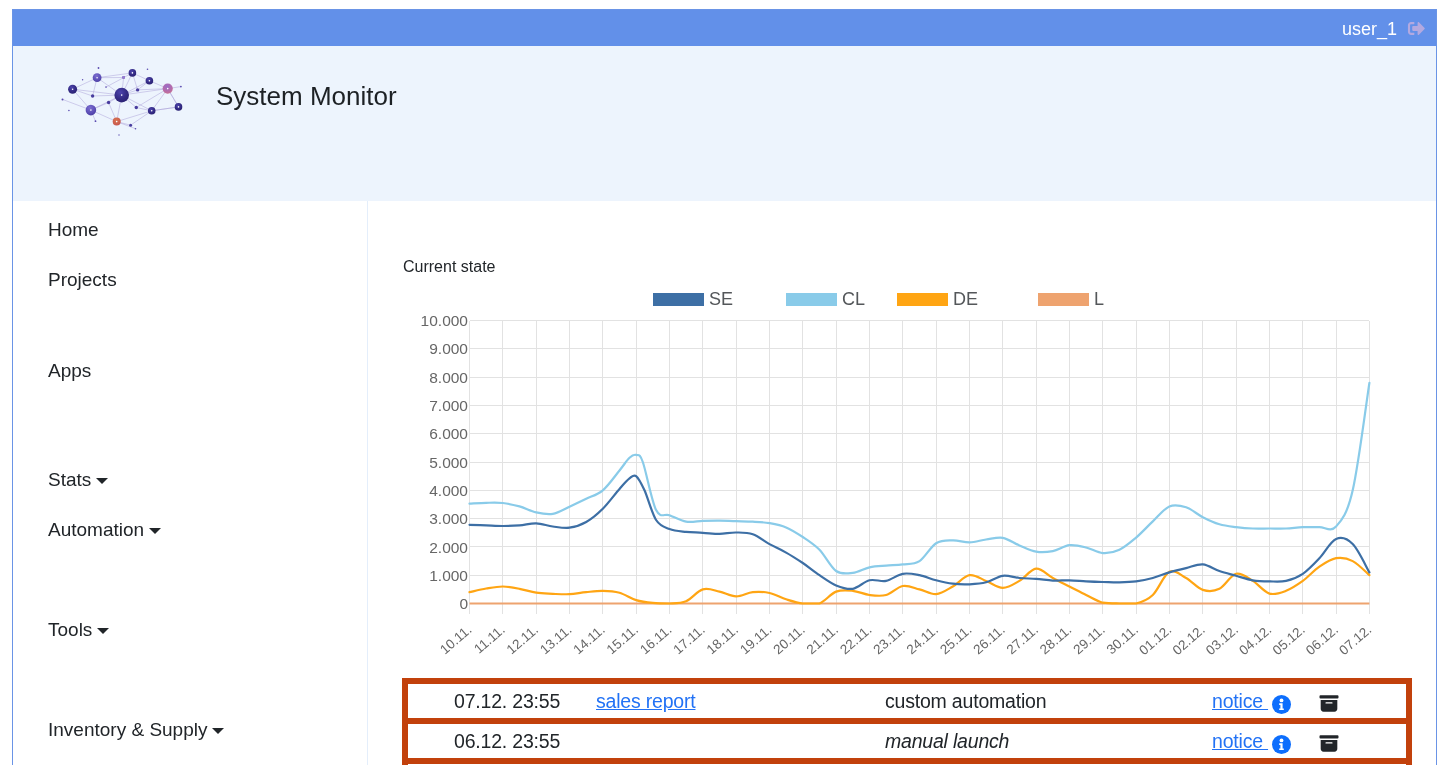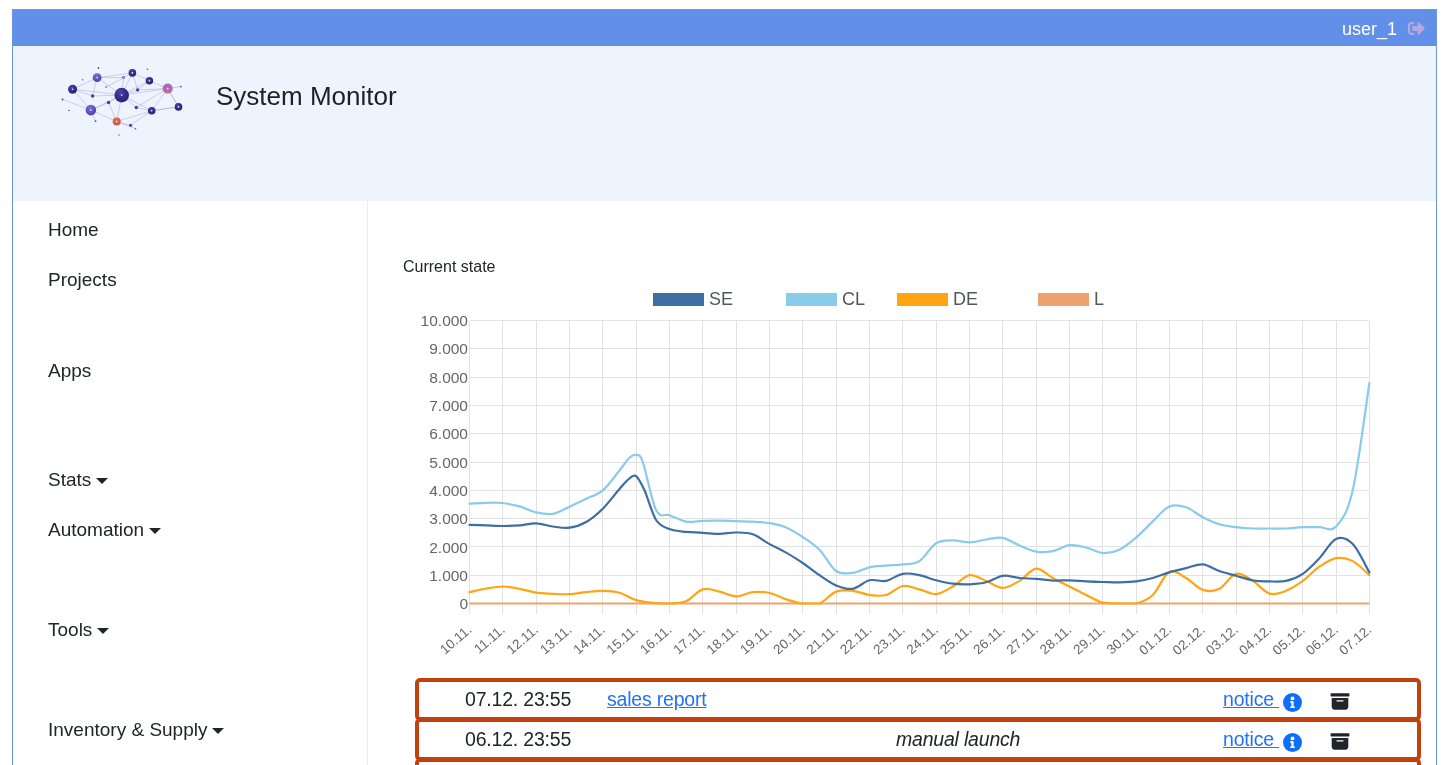--- a/index.html
+++ b/index.html
@@ -12,21 +12,21 @@
   #brand{position:absolute;left:203px;top:35px;font-size:26px;color:#1d2125;}
   #sidebar{position:absolute;left:0;top:191px;width:354px;height:565px;background:#fff;border-right:1px solid #e4eefb;}
   .nav-item{position:absolute;left:35px;font-size:19px;color:#212529;white-space:nowrap;}
   .caret{display:inline-block;width:0;height:0;border-left:6px solid transparent;border-right:6px solid transparent;border-top:6.5px solid #212529;margin-left:5px;vertical-align:2px;}
   #main{position:absolute;left:0;top:191px;width:1423px;height:565px;}
   
   #curstate{position:absolute;left:390px;top:57px;font-size:16px;color:#212529;}
   .legitem{position:absolute;top:92px;height:13px;}
   .legbox{position:absolute;top:0;width:51px;height:13px;}
   .leglab{position:absolute;left:56px;top:-1px;font-size:18px;color:#54575a;line-height:15px;}
-  .row{position:absolute;left:402px;width:998px;height:35px;border:4px solid #c2410c;border-radius:5px;background:#fff;}
+  .row{position:absolute;left:389px;width:998px;height:35px;border:6px solid #c2410c;border-radius:0;background:#fff;}
   .row .c{position:absolute;top:0;height:35px;line-height:35px;font-size:19.5px;letter-spacing:-0.2px;color:#212529;white-space:nowrap;}
   .row a{color:#2272f5;text-decoration:underline;}
 </style>
 </head>
 <body>
 <div id="page">
 <div id="app">
   <div id="topbar">
     <div id="user">user_1</div>
     <svg id="logout" viewBox="0 0 512 448">
@@ -256,20 +256,21 @@
             <text transform="translate(969.4,321.0) rotate(-41)">07.12.</text>
           </g>
 <line x1="66.5" y1="293.5" x2="966.4" y2="293.5" stroke="#eea36f" stroke-width="2"></line>
 <path d="M66.5,282.2 C69.3,281.6 77.6,279.4 83.2,278.5 C88.7,277.6 94.3,276.5 99.8,276.5 C105.4,276.6 110.9,277.7 116.5,278.8 C122.1,279.8 127.6,281.9 133.2,282.7 C138.7,283.6 144.3,283.6 149.8,283.9 C155.4,284.1 160.9,284.4 166.5,284.2 C172.0,283.9 177.6,282.7 183.2,282.2 C188.7,281.6 194.3,280.7 199.8,280.8 C205.4,280.9 210.9,281.2 216.5,282.7 C222.0,284.3 227.6,288.4 233.1,290.1 C238.7,291.8 244.3,292.4 249.8,292.9 C255.4,293.5 260.9,293.5 266.5,293.5 C272.0,293.2 277.6,293.5 283.1,291.2 C288.7,288.9 294.3,281.0 299.8,279.4 C305.4,277.7 310.9,280.4 316.5,281.6 C322.0,282.8 327.6,286.3 333.1,286.4 C338.7,286.5 344.2,282.7 349.8,282.2 C355.4,281.6 360.9,281.8 366.5,283.0 C372.0,284.2 377.6,287.5 383.1,289.3 C388.7,291.0 394.2,292.8 399.8,293.5 C405.4,293.5 410.9,293.5 416.5,293.5 C422.0,291.5 427.6,283.7 433.1,281.6 C438.7,279.5 444.2,280.2 449.8,280.8 C455.3,281.3 460.9,284.3 466.5,285.0 C472.0,285.7 477.6,286.5 483.1,285.0 C488.7,283.5 494.2,276.9 499.8,276.0 C505.3,275.0 510.9,278.0 516.5,279.4 C522.0,280.7 527.6,284.6 533.1,284.2 C538.7,283.7 544.2,279.7 549.8,276.5 C555.3,273.4 560.9,266.1 566.5,265.2 C572.0,264.3 577.6,268.7 583.1,270.9 C588.7,273.0 594.2,277.9 599.8,277.9 C605.3,277.9 610.9,274.1 616.4,270.9 C622.0,267.7 627.6,259.2 633.1,258.7 C638.7,258.2 644.2,265.1 649.8,268.0 C655.3,271.0 660.9,273.7 666.4,276.5 C672.0,279.3 677.5,282.3 683.1,285.0 C688.7,287.7 694.2,291.2 699.8,292.7 C705.3,293.5 710.9,293.4 716.4,293.5 C722.0,293.5 727.5,293.5 733.1,293.5 C738.7,292.1 744.2,290.3 749.8,285.0 C755.3,279.7 760.9,264.6 766.4,261.8 C772.0,259.0 777.5,265.0 783.1,268.0 C788.6,271.0 794.2,278.1 799.8,279.9 C805.3,281.7 810.9,281.5 816.4,278.8 C822.0,276.1 827.5,265.1 833.1,263.8 C838.6,262.5 844.2,267.6 849.8,270.9 C855.3,274.2 860.9,281.9 866.4,283.6 C872.0,285.2 877.5,282.9 883.1,280.8 C888.6,278.6 894.2,274.9 899.8,270.9 C905.3,266.9 910.9,260.5 916.4,256.7 C922.0,252.9 927.5,249.2 933.1,248.2 C938.6,247.3 944.2,248.2 949.7,251.1 C955.3,253.9 963.6,262.8 966.4,265.2" fill="none" stroke="#ffa513" stroke-width="2.2" stroke-linejoin="round" stroke-linecap="round"></path>
 <path d="M66.5,214.8 C69.3,214.9 77.6,215.2 83.2,215.4 C88.7,215.6 94.3,216.0 99.8,216.0 C105.4,216.0 110.9,215.8 116.5,215.4 C122.1,215.0 127.6,213.2 133.2,213.4 C138.7,213.6 144.3,215.8 149.8,216.5 C155.4,217.2 160.9,218.4 166.5,217.7 C172.0,216.9 177.6,215.2 183.2,212.0 C188.7,208.8 194.3,204.2 199.8,198.7 C205.4,193.2 212.0,183.9 216.5,178.9 C220.9,173.8 223.7,170.5 226.5,168.4 C229.3,166.3 230.7,164.2 233.1,166.1 C235.6,168.1 238.1,173.0 241.5,180.3 C244.8,187.6 249.0,203.6 253.1,210.0 C257.3,216.5 261.5,217.1 266.5,219.1 C271.5,221.1 277.6,221.3 283.1,221.9 C288.7,222.5 294.3,222.4 299.8,222.8 C305.4,223.1 310.9,223.9 316.5,223.9 C322.0,223.8 327.6,222.4 333.1,222.5 C338.7,222.5 344.2,222.2 349.8,224.2 C355.4,226.1 360.9,231.0 366.5,234.1 C372.0,237.1 377.6,239.4 383.1,242.6 C388.7,245.7 394.2,249.3 399.8,253.0 C405.4,256.8 410.9,261.5 416.5,265.2 C422.0,268.9 427.6,273.1 433.1,275.4 C438.7,277.7 444.2,279.6 449.8,278.8 C455.3,277.9 460.9,271.6 466.5,270.3 C472.0,269.0 477.6,271.9 483.1,270.9 C488.7,269.8 494.2,264.7 499.8,263.8 C505.3,262.8 510.9,264.1 516.5,265.2 C522.0,266.3 527.6,268.9 533.1,270.3 C538.7,271.7 544.2,273.0 549.8,273.7 C555.3,274.4 560.9,274.5 566.5,274.3 C572.0,274.0 577.6,273.7 583.1,272.3 C588.7,270.9 594.2,266.5 599.8,265.8 C605.3,265.1 610.9,267.5 616.4,268.0 C622.0,268.5 627.6,268.5 633.1,268.9 C638.7,269.3 644.2,270.3 649.8,270.6 C655.3,270.8 660.9,270.2 666.4,270.3 C672.0,270.4 677.5,271.1 683.1,271.4 C688.7,271.7 694.2,271.9 699.8,272.0 C705.3,272.1 710.9,272.4 716.4,272.3 C722.0,272.2 727.5,272.1 733.1,271.4 C738.7,270.7 744.2,269.5 749.8,268.0 C755.3,266.5 760.9,264.0 766.4,262.4 C772.0,260.7 777.5,259.4 783.1,258.1 C788.6,256.8 794.2,254.0 799.8,254.4 C805.3,254.9 810.9,259.1 816.4,261.0 C822.0,262.8 827.5,264.2 833.1,265.8 C838.6,267.3 844.2,269.4 849.8,270.3 C855.3,271.2 860.9,271.3 866.4,271.4 C872.0,271.5 877.5,272.1 883.1,270.9 C888.6,269.6 894.2,267.6 899.8,263.8 C905.3,260.0 910.9,254.0 916.4,248.2 C922.0,242.4 927.5,231.3 933.1,229.0 C938.6,226.6 944.2,228.5 949.7,234.1 C955.3,239.6 963.6,257.7 966.4,262.4" fill="none" stroke="#3d6fa5" stroke-width="2.2" stroke-linejoin="round" stroke-linecap="round"></path>
 <path d="M66.5,193.6 C69.3,193.5 77.6,192.8 83.2,192.8 C88.7,192.7 94.3,192.4 99.8,193.0 C105.4,193.6 110.9,194.9 116.5,196.4 C122.1,198.0 127.6,201.1 133.2,202.4 C138.7,203.6 144.3,204.7 149.8,203.8 C155.4,202.8 160.9,199.2 166.5,196.7 C172.0,194.2 177.6,191.5 183.2,188.8 C188.7,186.1 194.3,185.0 199.8,180.3 C205.4,175.6 212.0,165.9 216.5,160.5 C220.9,155.1 223.7,150.3 226.5,147.8 C229.3,145.2 230.9,144.2 233.1,144.9 C235.4,145.6 236.5,142.8 239.8,152.0 C243.1,161.2 248.7,191.2 253.1,200.1 C257.6,209.0 261.5,203.3 266.5,205.2 C271.5,207.1 277.6,210.8 283.1,211.7 C288.7,212.7 294.3,211.1 299.8,210.9 C305.4,210.7 310.9,210.5 316.5,210.6 C322.0,210.6 327.6,211.0 333.1,211.1 C338.7,211.3 344.2,211.4 349.8,211.7 C355.4,212.0 360.9,212.2 366.5,213.1 C372.0,214.1 377.6,215.1 383.1,217.4 C388.7,219.7 394.2,223.3 399.8,227.0 C405.4,230.7 410.9,234.1 416.5,239.7 C422.0,245.4 427.6,257.1 433.1,261.0 C438.7,264.8 444.2,263.5 449.8,262.9 C455.3,262.3 460.9,258.5 466.5,257.3 C472.0,256.0 477.6,256.0 483.1,255.6 C488.7,255.1 494.2,255.2 499.8,254.4 C505.3,253.7 510.9,254.6 516.5,251.1 C522.0,247.5 527.6,236.7 533.1,233.2 C538.7,229.8 544.2,230.5 549.8,230.4 C555.3,230.2 560.9,232.5 566.5,232.4 C572.0,232.2 577.6,230.3 583.1,229.5 C588.7,228.8 594.2,226.9 599.8,227.8 C605.3,228.8 610.9,233.2 616.4,235.5 C622.0,237.8 627.6,240.8 633.1,241.7 C638.7,242.7 644.2,242.2 649.8,241.1 C655.3,240.1 660.9,235.8 666.4,235.2 C672.0,234.6 677.5,236.1 683.1,237.5 C688.7,238.8 694.2,242.7 699.8,243.1 C705.3,243.5 710.9,242.3 716.4,239.7 C722.0,237.1 727.5,232.3 733.1,227.6 C738.7,222.8 744.2,216.6 749.8,211.4 C755.3,206.2 760.9,198.8 766.4,196.4 C772.0,194.1 777.5,195.5 783.1,197.3 C788.6,199.1 794.2,204.4 799.8,207.2 C805.3,210.0 810.9,212.6 816.4,214.3 C822.0,215.9 827.5,216.4 833.1,217.1 C838.6,217.8 844.2,218.3 849.8,218.5 C855.3,218.7 860.9,218.5 866.4,218.5 C872.0,218.5 877.5,218.7 883.1,218.5 C888.6,218.3 894.2,217.3 899.8,217.1 C905.3,216.9 910.9,217.2 916.4,217.1 C922.0,217.0 927.5,222.7 933.1,216.5 C938.6,210.4 944.2,204.3 949.7,180.3 C955.3,156.3 963.6,90.7 966.4,72.8" fill="none" stroke="#89cbe9" stroke-width="2.2" stroke-linejoin="round" stroke-linecap="round"></path>
 </svg>
     <div class="row" style="top:477px;">
       <span class="c" style="left:46px;">07.12. 23:55</span>
       <span class="c" style="left:188px;"><a href="#">sales report</a></span>
+      <span class="c" style="left:477px;">custom automation</span>
       <span class="c" style="left:804px;"><a href="#">notice&nbsp;</a></span>
       <svg class="c infoic" style="left:864px;top:11px;width:19px;height:19px;" viewBox="0 0 19 19">
             <circle cx="9.5" cy="9.5" r="9.5" fill="#0d6efd"></circle>
             <circle cx="9.5" cy="5.4" r="1.9" fill="#fff"></circle>
             <path fill="#fff" d="M7.2 8.3h3.4v5.2h1.2v1.6H7.2v-1.6h1.2V9.9H7.2z"></path>
           </svg>
       <svg class="c archic" style="left:911px;top:10px;width:20px;height:19px;" viewBox="0 0 16 16">
             <path fill="#212529" d="M12.643 15C13.979 15 15 13.845 15 12.5V5H1v7.5C1 13.845 2.021 15 3.357 15h9.286zM5.5 7h5a.5.5 0 0 1 0 1h-5a.5.5 0 0 1 0-1zM.8 1a.8.8 0 0 0-.8.8V3a.8.8 0 0 0 .8.8h14.4A.8.8 0 0 0 16 3V1.8a.8.8 0 0 0-.8-.8H.8z"></path>
           </svg>
     </div>

